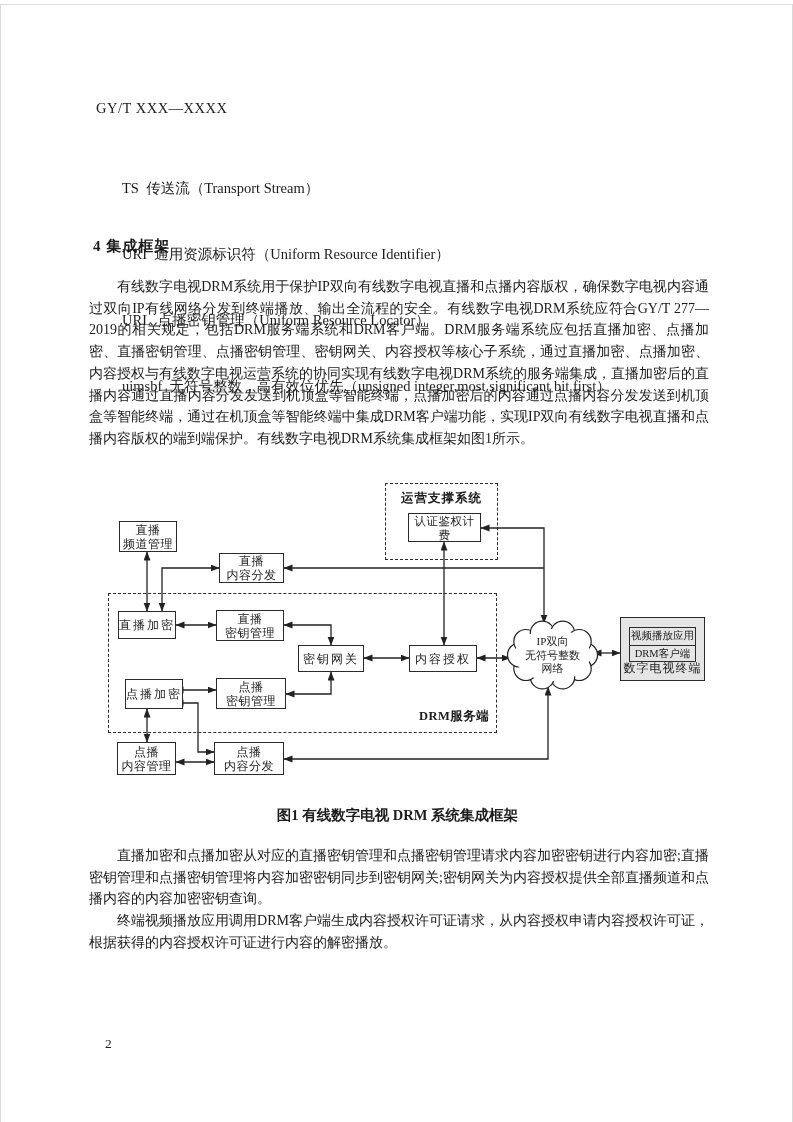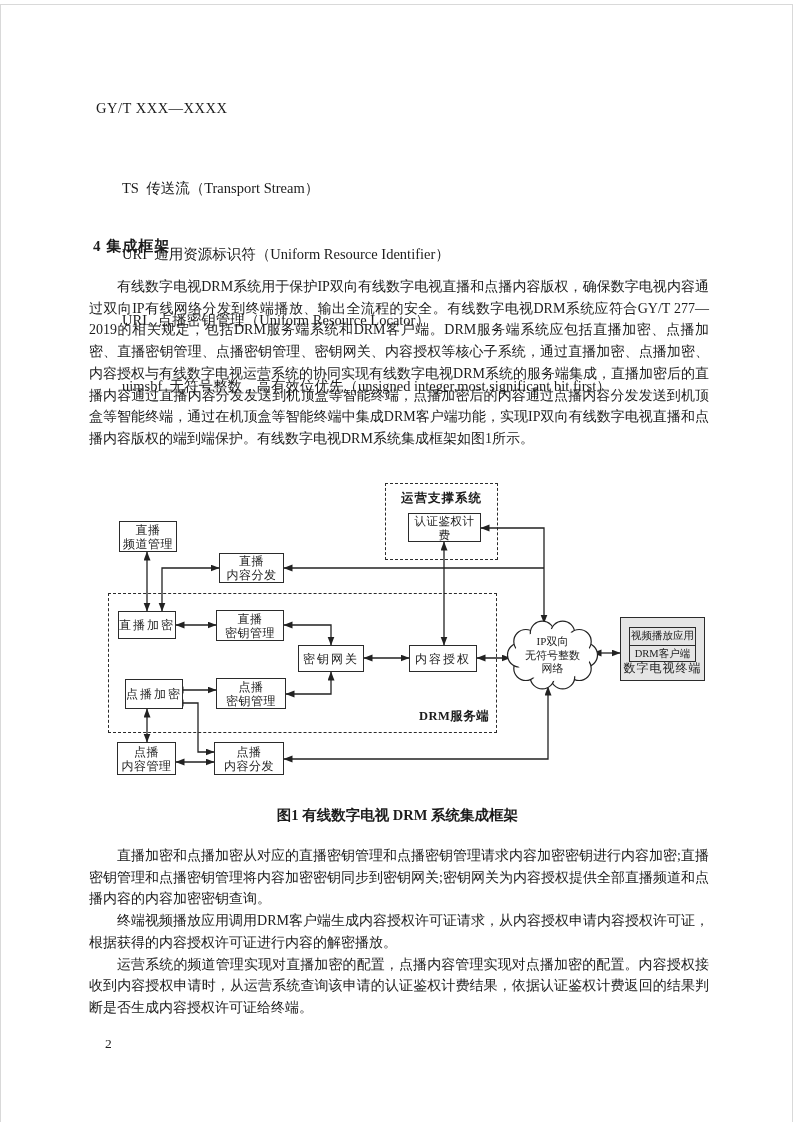--- a/index.html
+++ b/index.html
@@ -132,18 +132,17 @@
       </div>
       <div class="term-label">数字电视终端</div>
     </div>
   </div>
 
   <div class="abs fig-caption">图1  有线数字电视 DRM 系统集成框架</div>
 
   <div class="abs pblock">
     <p class="para">直播加密和点播加密从对应的直播密钥管理和点播密钥管理请求内容加密密钥进行内容加密;直播密钥管理和点播密钥管理将内容加密密钥同步到密钥网关;密钥网关为内容授权提供全部直播频道和点播内容的内容加密密钥查询。</p>
     <p class="para">终端视频播放应用调用DRM客户端生成内容授权许可证请求，从内容授权申请内容授权许可证，根据获得的内容授权许可证进行内容的解密播放。</p>
-    <p class="para">运营系统的频道管理实现对直播加密的配置，点播内容管理实现对点播加密的配置。内容授权接收到内容授权申请时，从运营系统查询该申请的认证鉴权计费结果，依据认证鉴权计费返回的结果判断是否生成内容授权许可证给终端。</p>
   </div>
 
   <div class="abs page-num">2</div>
 
 </div>
 
 </body></html>

